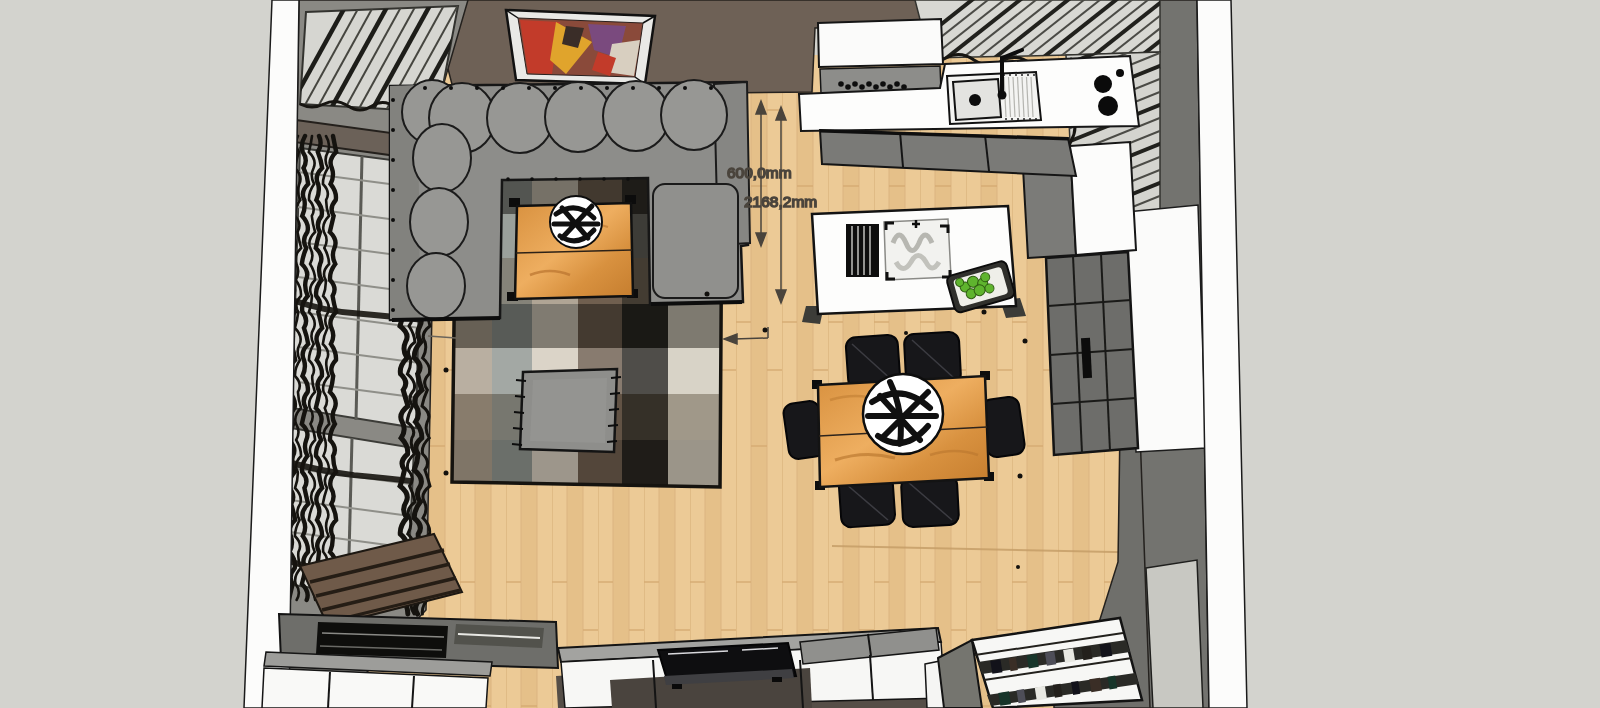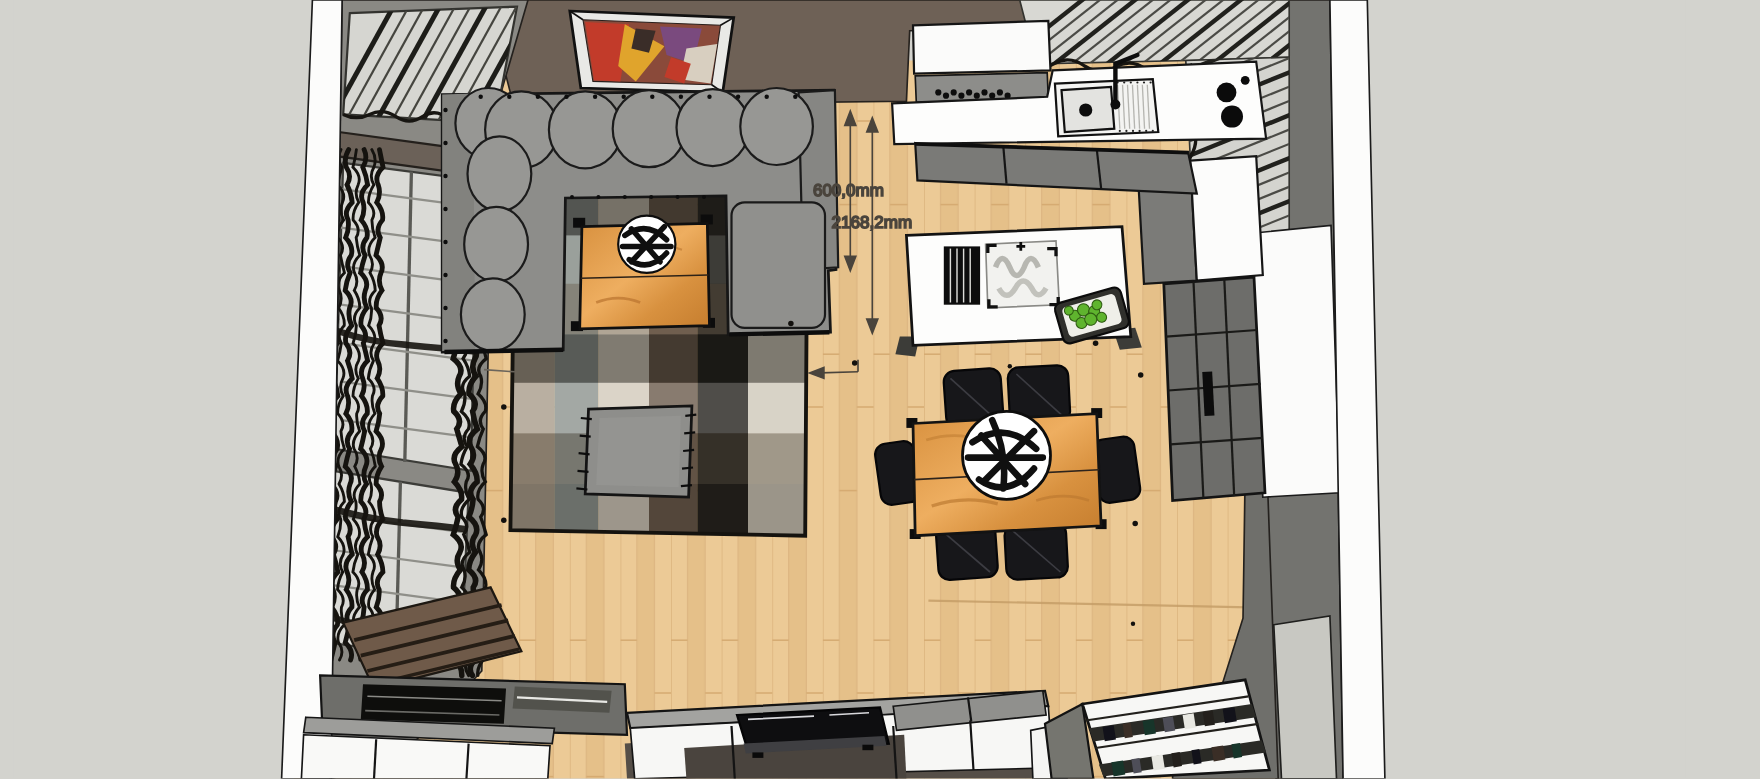--- a/index.html
+++ b/index.html
@@ -1,16 +1,16 @@
 <!DOCTYPE html>
 <html><head>
 <meta charset="utf-8">
 <style>
   html,body{margin:0;padding:0;background:#d3d3ce;}
-  .stage{position:relative;width:1520px;height:708px;overflow:hidden;font-family:"Liberation Sans",sans-serif;padding-left:12px;}
+  .stage{position:relative;width:1520px;height:708px;overflow:hidden;font-family:"Liberation Sans",sans-serif;}
   svg{display:block}
   text.dim{font-family:"Liberation Sans",sans-serif;font-size:15.5px;fill:#3e3933;}
 </style>
 </head>
 <body>
 
 <div class="stage">
 <svg width="1600" height="708" viewBox="0 0 1600 708">
   <defs>
     <pattern id="floorP" width="46" height="260" patternUnits="userSpaceOnUse">

